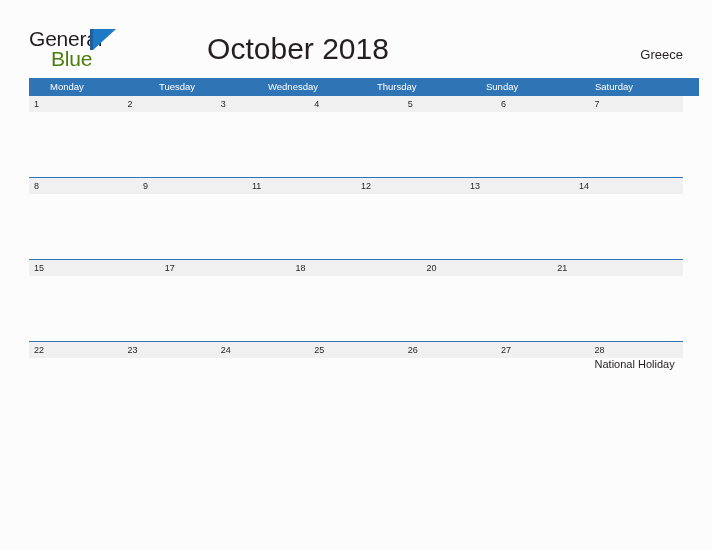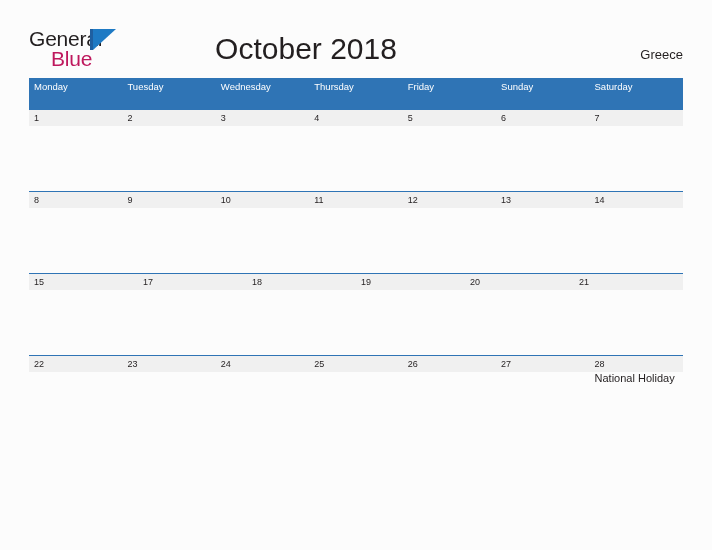--- a/index.html
+++ b/index.html
@@ -39,21 +39,21 @@
     color: #231f20;
     letter-spacing: -0.2px;
     line-height: 21px;
     font-family: "Liberation Sans", sans-serif;
   }
   .logo-blue {
     position: absolute;
     left: 22px;
     top: 20px;
     font-size: 21px;
-    color: #be185d;
+    color: #4d7c0f;
     letter-spacing: -0.2px;
     line-height: 21px;
     font-family: "Liberation Sans", sans-serif;
     text-align: right;
   }
   .logo-flag {
     position: absolute;
     left: 61px;
     top: 1px;
     width: 26px;
@@ -81,21 +81,20 @@
     position: absolute;
     left: 0;
     top: 32px;
     width: 596px;
     text-align: center;
     font-size: 30px;
     font-weight: normal;
     color: #231f20;
     letter-spacing: 0px;
     font-family: "Liberation Sans", sans-serif;
-    padding-left: 8px;
   }
 
   .country {
     position: absolute;
     right: 29px;
     top: 47px;
     font-size: 13px;
     color: #231f20;
     font-family: "Liberation Sans", sans-serif;
   }
@@ -105,21 +104,22 @@
     position: absolute;
     left: 29px;
     top: 78px;
     width: 654px;
   }
 
   .weekday-row {
     display: flex;
     width: 100%;
     background: #2f74b5;
-    height: 32px;
+    height: 18px;
+    padding-left: 16px;
   }
   .weekday {
     flex: 1 1 0;
     color: #ffffff;
     font-size: 9.5px;
     line-height: 18px;
     padding-left: 5px;
     box-sizing: border-box;
     font-family: "Liberation Sans", sans-serif;
     white-space: nowrap;
@@ -190,21 +190,20 @@
 
 </div>
 
 <div class="calendar">
 
   <div class="weekday-row">
     <div class="weekday">Monday</div>
     <div class="weekday">Tuesday</div>
     <div class="weekday">Wednesday</div>
     <div class="weekday">Thursday</div>
-    <div class="weekday">Friday</div>
     <div class="weekday">Sunday</div>
     <div class="weekday">Saturday</div>
   </div>
 
   <div id="weeks-container">
       <div class="week-row">
         <div class="week-cells">
           <div class="day-cell">
             <span class="day-number">1</span>
           </div>
@@ -230,23 +229,20 @@
       </div>
       <div class="week-row">
         <div class="week-cells">
           <div class="day-cell">
             <span class="day-number">8</span>
           </div>
           <div class="day-cell">
             <span class="day-number">9</span>
           </div>
           <div class="day-cell">
-            <span class="day-number">10</span>
-          </div>
-          <div class="day-cell">
             <span class="day-number">11</span>
           </div>
           <div class="day-cell">
             <span class="day-number">12</span>
           </div>
           <div class="day-cell">
             <span class="day-number">13</span>
           </div>
           <div class="day-cell">
             <span class="day-number">14</span>
@@ -258,23 +254,20 @@
           <div class="day-cell">
             <span class="day-number">15</span>
           </div>
           <div class="day-cell">
             <span class="day-number">17</span>
           </div>
           <div class="day-cell">
             <span class="day-number">18</span>
           </div>
           <div class="day-cell">
-            <span class="day-number">19</span>
-          </div>
-          <div class="day-cell">
             <span class="day-number">20</span>
           </div>
           <div class="day-cell">
             <span class="day-number">21</span>
           </div>
         </div>
       </div>
       <div class="week-row">
         <div class="week-cells">
           <div class="day-cell">

